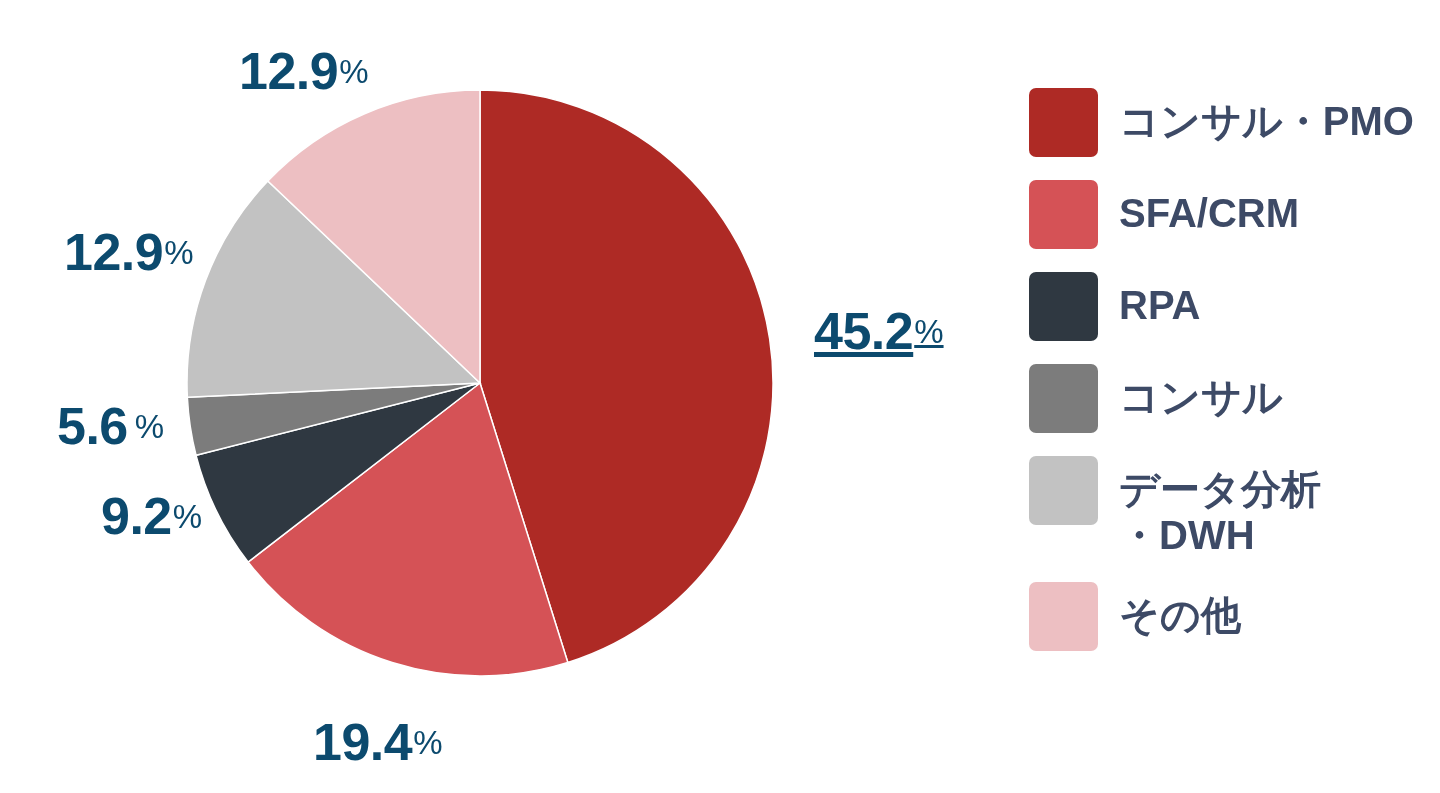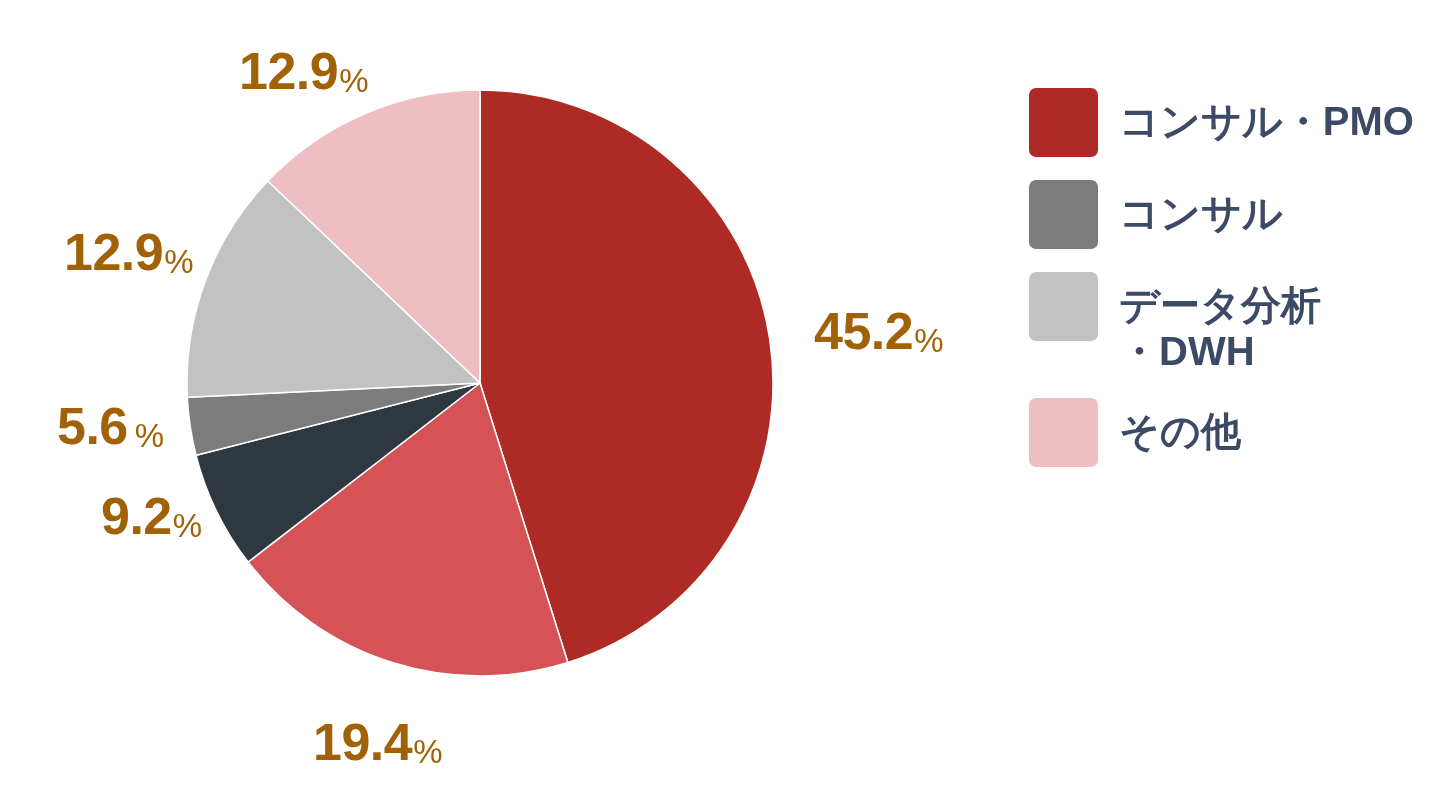--- a/index.html
+++ b/index.html
@@ -25,24 +25,24 @@
     left: 0;
     top: 0;
     width: 1440px;
     height: 793px;
   }
 
   
   .data-label {
     position: absolute;
     white-space: nowrap;
-    color: #a16207;
+    color: #0c4a6e;
     line-height: 1;
     display: flex;
-    align-items: flex-end;
+    align-items: center;
   }
   .data-label .num {
     font-size: 52px;
     font-weight: bold;
     letter-spacing: -0.5px;
   }
   .data-label .pct {
     font-size: 33px;
     font-weight: normal;
     margin-left: 1px;
@@ -90,21 +90,21 @@
     <g id="pie-slices">
         <path d="M 480 383 L 480.00 90.00 A 293 293 0 0 1 567.83 662.53 Z" fill="#AE2A25" stroke="#ffffff" stroke-width="1.5"></path>
         <path d="M 480 383 L 567.83 662.53 A 293 293 0 0 1 248.08 562.07 Z" fill="#D55256" stroke="#ffffff" stroke-width="1.5"></path>
         <path d="M 480 383 L 248.08 562.07 A 293 293 0 0 1 196.07 455.35 Z" fill="#2F3841" stroke="#ffffff" stroke-width="1.5"></path>
         <path d="M 480 383 L 196.07 455.35 A 293 293 0 0 1 187.35 397.25 Z" fill="#7C7C7C" stroke="#ffffff" stroke-width="1.5"></path>
         <path d="M 480 383 L 187.35 397.25 A 293 293 0 0 1 267.84 180.92 Z" fill="#C2C2C2" stroke="#ffffff" stroke-width="1.5"></path>
         <path d="M 480 383 L 267.84 180.92 A 293 293 0 0 1 480.00 90.00 Z" fill="#EDBFC2" stroke="#ffffff" stroke-width="1.5"></path>
       </g>
   </svg>
 
-  <div class="data-label" style="left:814px; top:305px;">
+  <div class="data-label" style="left:814px; top:305px;text-decoration:underline;">
     <span class="num">45.2</span>
       <span class="pct">%</span>
   </div>
 
   <div class="data-label" style="left:313px; top:716px;">
     <span class="num">19.4</span>
       <span class="pct">%</span>
   </div>
 
   <div class="data-label" style="left:101px; top:490px;">
@@ -127,21 +127,29 @@
       <span class="pct">%</span>
   </div>
 
   <div id="legend">
 
     <div class="legend-item">
       <div class="legend-swatch" style="background: rgb(174, 42, 37);"></div>
       <div class="legend-label">コンサル・PMO</div>
     </div>
 
+    <div class="legend-item">
+      <div class="legend-swatch" style="background: rgb(213, 82, 86);"></div>
+      <div class="legend-label latin">SFA/CRM</div>
+    </div>
 
+    <div class="legend-item">
+      <div class="legend-swatch" style="background: rgb(47, 56, 65);"></div>
+      <div class="legend-label latin">RPA</div>
+    </div>
 
     <div class="legend-item">
       <div class="legend-swatch" style="background: rgb(124, 124, 124);"></div>
       <div class="legend-label">コンサル</div>
     </div>
 
     <div class="legend-item">
       <div class="legend-swatch" style="background: rgb(194, 194, 194);"></div>
       <div class="legend-label">
         <div>データ分析</div>

